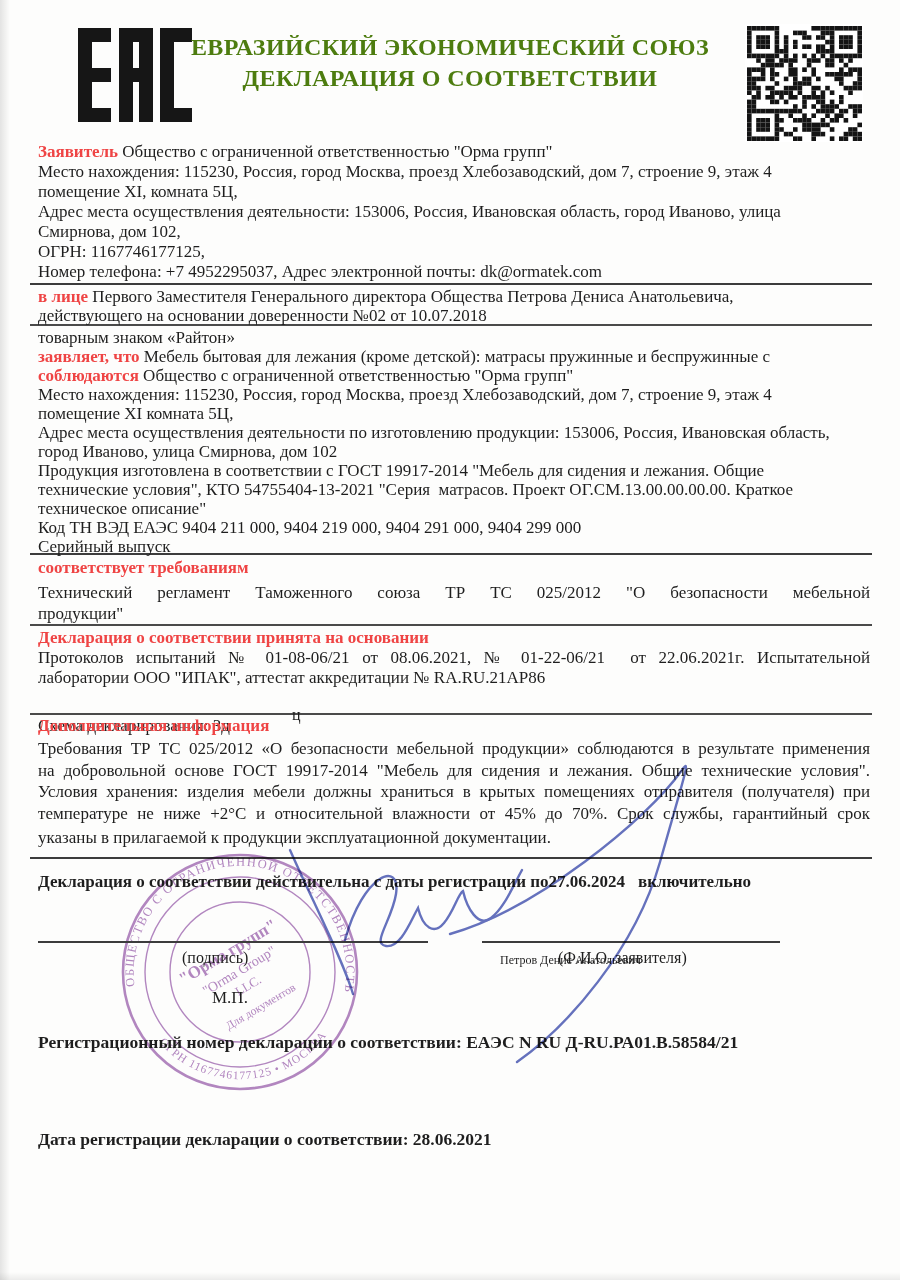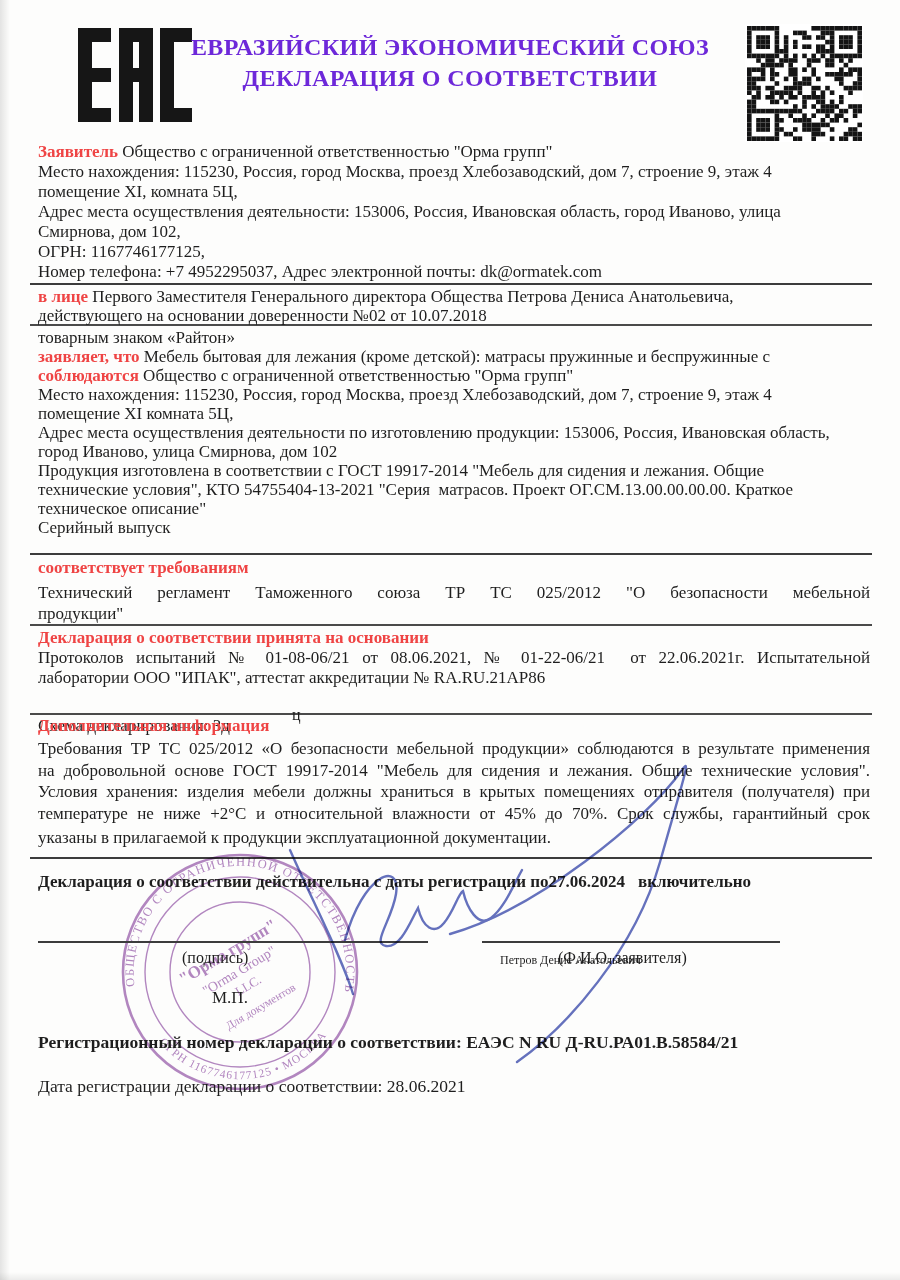--- a/index.html
+++ b/index.html
@@ -7,21 +7,21 @@
   .page{position:relative;width:900px;height:1280px;background:#fdfdfc;overflow:hidden;
         font-family:"Liberation Serif","DejaVu Serif",serif;color:#1e1e1e;}
   .scan-edge-left{position:absolute;left:0;top:0;width:10px;height:100%;
         background:linear-gradient(to right,rgba(0,0,0,.10),rgba(0,0,0,0));}
   .scan-edge-bottom{position:absolute;left:0;bottom:0;width:100%;height:8px;
         background:linear-gradient(to top,rgba(0,0,0,.07),rgba(0,0,0,0));}
 
   
   .eac-logo{position:absolute;left:78px;top:28px;}
   .doc-title{position:absolute;left:185px;top:32px;width:530px;text-align:center;
-        font-weight:bold;font-size:24px;line-height:31px;letter-spacing:.4px;color:#6d28d9;}
+        font-weight:bold;font-size:24px;line-height:31px;letter-spacing:.4px;color:#4d7c0f;}
   .qr{position:absolute;left:745px;top:24px;width:118px;height:118px;background:#fff;}
   .qr svg{display:block;margin:2px;}
   .qr rect{fill:#141414;}
 
   
   .sec{position:absolute;left:38px;width:832px;font-size:17px;}
   .ln{display:block;white-space:pre-wrap;}
   .jl{text-align:justify;text-align-last:justify;}
   b{font-weight:bold;color:#ef4444;}
   .rule{position:absolute;left:30px;width:842px;height:2px;background:#3c3c3c;}
@@ -427,20 +427,21 @@
 
   <div class="sec z2" style="top:366px;line-height:19px;">
     <span class="ln"><b>соблюдаются</b><span> Общество с ограниченной ответственностью "Орма групп"</span></span>
     <span class="ln">Место нахождения: 115230, Россия, город Москва, проезд Хлебозаводский, дом 7, строение 9, этаж 4</span>
     <span class="ln">помещение XI комната 5Ц,</span>
     <span class="ln">Адрес места осуществления деятельности по изготовлению продукции: 153006, Россия, Ивановская область,</span>
     <span class="ln">город Иваново, улица Смирнова, дом 102</span>
     <span class="ln">Продукция изготовлена в соответствии с ГОСТ 19917-2014 "Мебель для сидения и лежания. Общие</span>
     <span class="ln">технические условия", КТО 54755404-13-2021 "Серия  матрасов. Проект ОГ.СМ.13.00.00.00.00. Краткое</span>
     <span class="ln">техническое описание"</span>
+    <span class="ln">Код ТН ВЭД ЕАЭС 9404 211 000, 9404 219 000, 9404 291 000, 9404 299 000</span>
     <span class="ln">Серийный выпуск</span>
   </div>
   <div class="rule" style="top:553px;"></div>
 
   <div class="sec z2" style="top:558px;">
     <b class="ln">соответствует требованиям</b>
     <span class="ln jl" style="position:absolute;top:25px;left:0;width:832px;">Технический регламент Таможенного союза ТР ТС 025/2012 "О безопасности мебельной</span>
     <span class="ln" style="position:absolute;top:46px;left:0;width:832px;">продукции"</span>
   </div>
   <div class="rule thin" style="top:624px;"></div>
@@ -505,16 +506,16 @@
         <path d="M 95 108 C 118 160, 148 218, 158 252"></path>
         <path d="M 150 198 C 168 132, 206 118, 201 152 C 197 178, 176 202, 191 204 C 206 206, 216 178, 223 166 C 228 186, 239 193, 249 181 C 259 169, 263 152, 268 149 C 272 166, 283 186, 296 176 C 309 166, 317 146, 327 128"></path>
         <path d="M 255 192 C 340 168, 452 78, 487 28 C 497 13, 488 38, 465 120 C 440 208, 372 285, 322 320"></path>
       </g>
     </svg>
   </div>
 
   <div class="sec z2" style="top:1032px;font-weight:bold;font-size:17.5px;">
     <span>Регистрационный номер декларации о соответствии:</span><span> ЕАЭС N RU Д-RU.РА01.В.58584/21</span>
   </div>
-  <div class="sec z2" style="top:1076px;font-weight:normal;font-size:17.5px;">
+  <div class="sec z2" style="top:1129px;font-weight:bold;font-size:17.5px;">
     <span>Дата регистрации декларации о соответствии:</span><span> 28.06.2021</span>
   </div>
 </div>
 
 </body></html>

